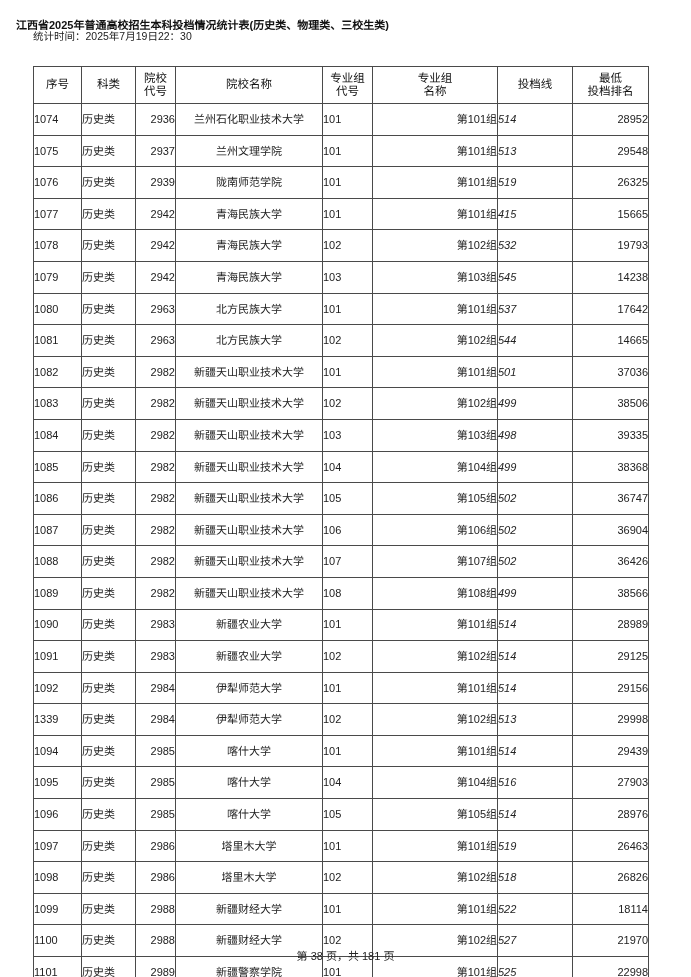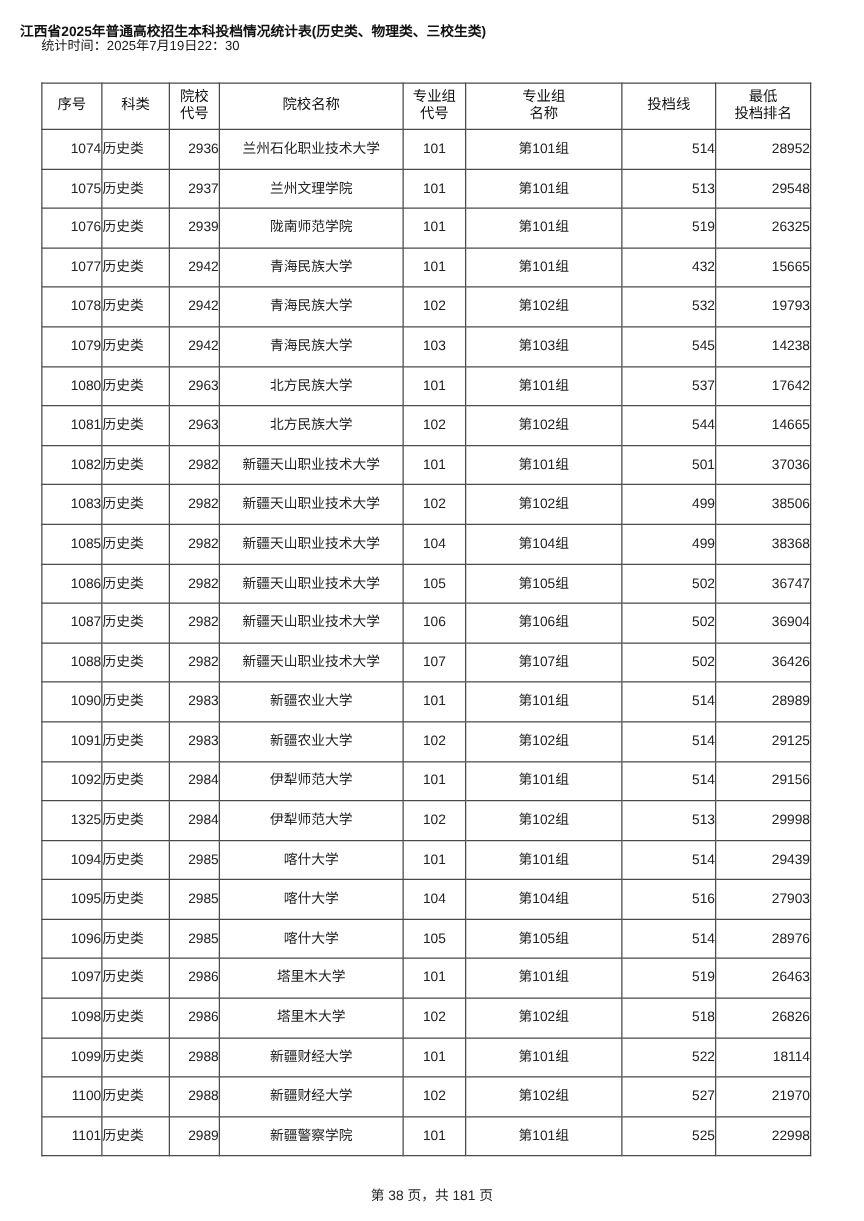--- a/index.html
+++ b/index.html
@@ -69,27 +69,27 @@
     font-size: 11.5px;
     color: #111111;
   }
   table.grid thead th .hl {
     display: block;
   }
   table.grid tbody td {
     height: 30.6px;
     vertical-align: middle;
   }
-  .c-seq      { width: 48px;  text-align: right; }
+  .c-seq      { width: 48px;  text-align: left; }
   .c-kelei    { width: 54px;  color: #3a3a3a; }
   .c-code     { width: 40px;  text-align: right; padding-right: 2px; }
   .c-school   { width: 147px; text-align: center; padding-left: 4px; color: #3a3a3a; }
-  .c-grpcode  { width: 50px;  text-align: center; }
-  .c-grpname  { width: 125px; text-align: center; padding-left: 4px; color: #3a3a3a; }
-  .c-line     { width: 75px;  text-align: right; }
+  .c-grpcode  { width: 50px;  }
+  .c-grpname  { width: 125px; text-align: right; padding-left: 4px; color: #3a3a3a; }
+  .c-line     { width: 75px;  text-align: left; font-style: italic; }
   .c-rank     { width: 76px;  text-align: right; }
 
   .footer {
     position: absolute;
     left: 0;
     top: 947px;
     width: 691px;
     text-align: center;
     font-size: 11px;
     color: #262626;
@@ -179,21 +179,21 @@
           <td class="c-line">519</td>
           <td class="c-rank">26325</td>
         </tr>
         <tr>
           <td class="c-seq">1077</td>
           <td class="c-kelei">历史类</td>
           <td class="c-code">2942</td>
           <td class="c-school">青海民族大学</td>
           <td class="c-grpcode">101</td>
           <td class="c-grpname">第101组</td>
-          <td class="c-line">432</td>
+          <td class="c-line">415</td>
           <td class="c-rank">15665</td>
         </tr>
         <tr>
           <td class="c-seq">1078</td>
           <td class="c-kelei">历史类</td>
           <td class="c-code">2942</td>
           <td class="c-school">青海民族大学</td>
           <td class="c-grpcode">102</td>
           <td class="c-grpname">第102组</td>
           <td class="c-line">532</td>
@@ -243,20 +243,30 @@
           <td class="c-seq">1083</td>
           <td class="c-kelei">历史类</td>
           <td class="c-code">2982</td>
           <td class="c-school">新疆天山职业技术大学</td>
           <td class="c-grpcode">102</td>
           <td class="c-grpname">第102组</td>
           <td class="c-line">499</td>
           <td class="c-rank">38506</td>
         </tr>
         <tr>
+          <td class="c-seq">1084</td>
+          <td class="c-kelei">历史类</td>
+          <td class="c-code">2982</td>
+          <td class="c-school">新疆天山职业技术大学</td>
+          <td class="c-grpcode">103</td>
+          <td class="c-grpname">第103组</td>
+          <td class="c-line">498</td>
+          <td class="c-rank">39335</td>
+        </tr>
+        <tr>
           <td class="c-seq">1085</td>
           <td class="c-kelei">历史类</td>
           <td class="c-code">2982</td>
           <td class="c-school">新疆天山职业技术大学</td>
           <td class="c-grpcode">104</td>
           <td class="c-grpname">第104组</td>
           <td class="c-line">499</td>
           <td class="c-rank">38368</td>
         </tr>
         <tr>
@@ -283,20 +293,30 @@
           <td class="c-seq">1088</td>
           <td class="c-kelei">历史类</td>
           <td class="c-code">2982</td>
           <td class="c-school">新疆天山职业技术大学</td>
           <td class="c-grpcode">107</td>
           <td class="c-grpname">第107组</td>
           <td class="c-line">502</td>
           <td class="c-rank">36426</td>
         </tr>
         <tr>
+          <td class="c-seq">1089</td>
+          <td class="c-kelei">历史类</td>
+          <td class="c-code">2982</td>
+          <td class="c-school">新疆天山职业技术大学</td>
+          <td class="c-grpcode">108</td>
+          <td class="c-grpname">第108组</td>
+          <td class="c-line">499</td>
+          <td class="c-rank">38566</td>
+        </tr>
+        <tr>
           <td class="c-seq">1090</td>
           <td class="c-kelei">历史类</td>
           <td class="c-code">2983</td>
           <td class="c-school">新疆农业大学</td>
           <td class="c-grpcode">101</td>
           <td class="c-grpname">第101组</td>
           <td class="c-line">514</td>
           <td class="c-rank">28989</td>
         </tr>
         <tr>
@@ -313,21 +333,21 @@
           <td class="c-seq">1092</td>
           <td class="c-kelei">历史类</td>
           <td class="c-code">2984</td>
           <td class="c-school">伊犁师范大学</td>
           <td class="c-grpcode">101</td>
           <td class="c-grpname">第101组</td>
           <td class="c-line">514</td>
           <td class="c-rank">29156</td>
         </tr>
         <tr>
-          <td class="c-seq">1325</td>
+          <td class="c-seq">1339</td>
           <td class="c-kelei">历史类</td>
           <td class="c-code">2984</td>
           <td class="c-school">伊犁师范大学</td>
           <td class="c-grpcode">102</td>
           <td class="c-grpname">第102组</td>
           <td class="c-line">513</td>
           <td class="c-rank">29998</td>
         </tr>
         <tr>
           <td class="c-seq">1094</td>

